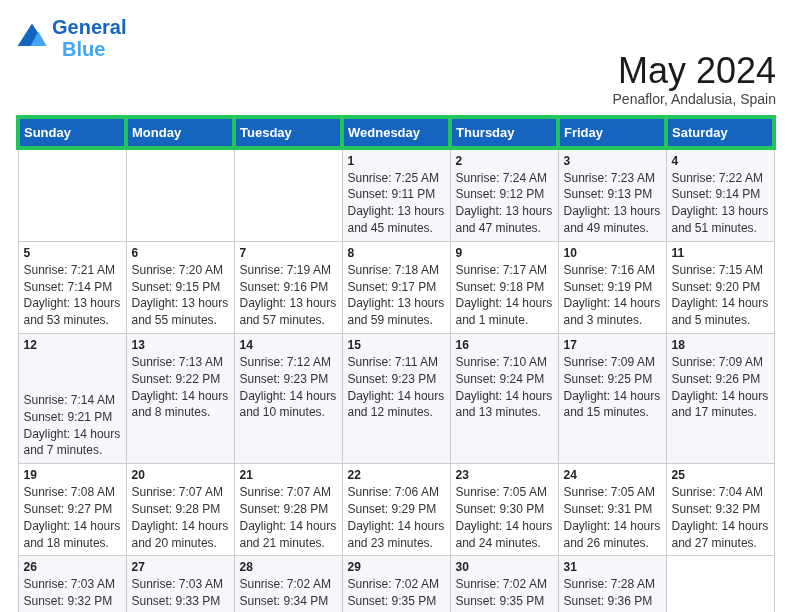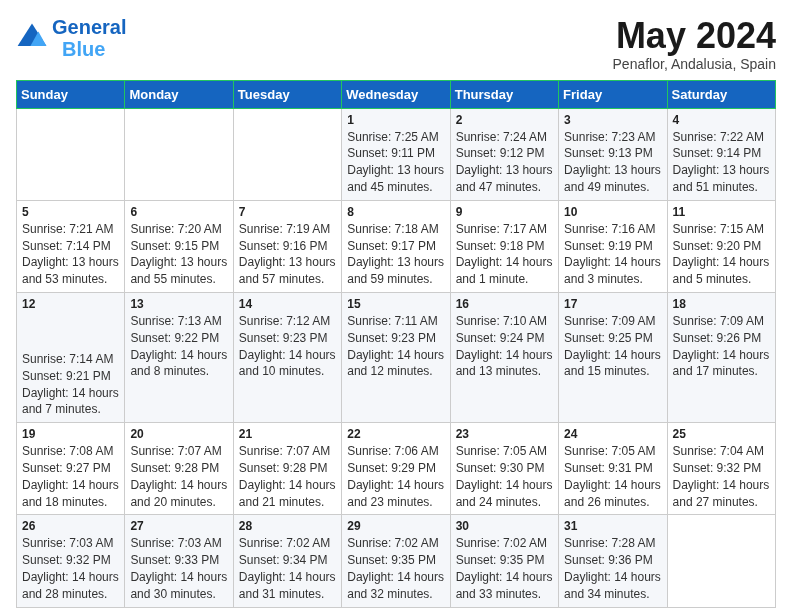--- a/index.html
+++ b/index.html
@@ -32,42 +32,43 @@
     }
     .logo-icon {
       width: 32px;
       height: 32px;
     }
     .title-block {
       text-align: right;
     }
     .calendar-title {
       font-size: 36px;
-      font-weight: bold;
+      font-weight: normal;
       color: #1a1a1a;
       line-height: 1.1;
+      margin-top: 35px;
     }
     .calendar-subtitle {
       font-size: 14px;
       color: #444;
       margin-left: 35px;
     }
     table {
       width: 100%;
       border-collapse: collapse;
       table-layout: fixed;
     }
     thead tr th {
       background-color: #1565c0;
       color: #fff;
       font-size: 13px;
       font-weight: bold;
       padding: 6px 4px;
       text-align: left;
-      border: 1px solid #22c55e;
+      border: 4px solid #22c55e;
     }
     tbody tr td {
       border: 1px solid #ccc;
       vertical-align: top;
       padding: 4px 5px;
       font-size: 10.5px;
       color: #222;
       height: 80px;
       background: #fff;
     }

